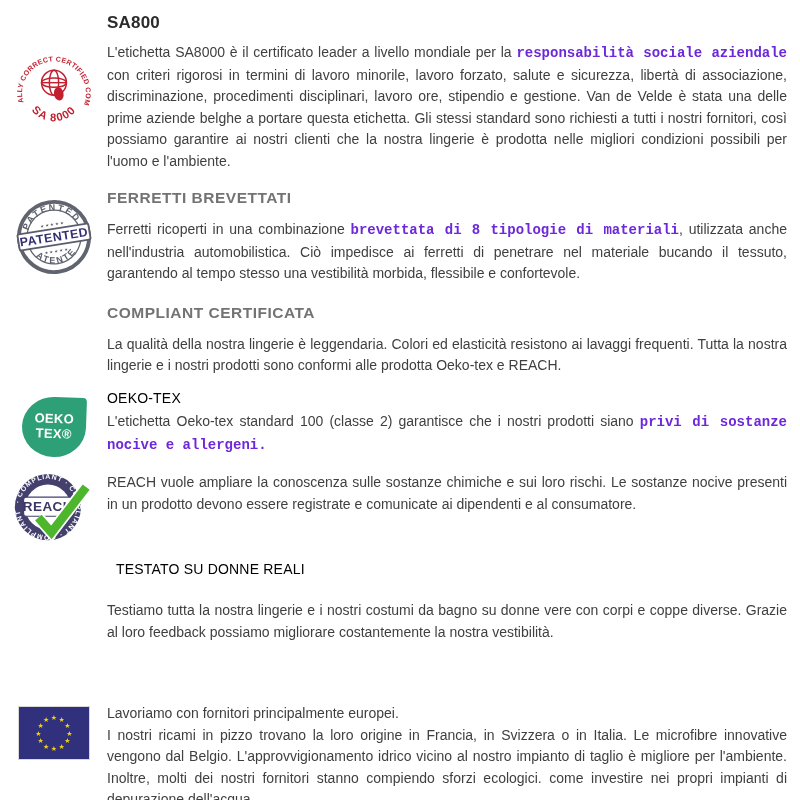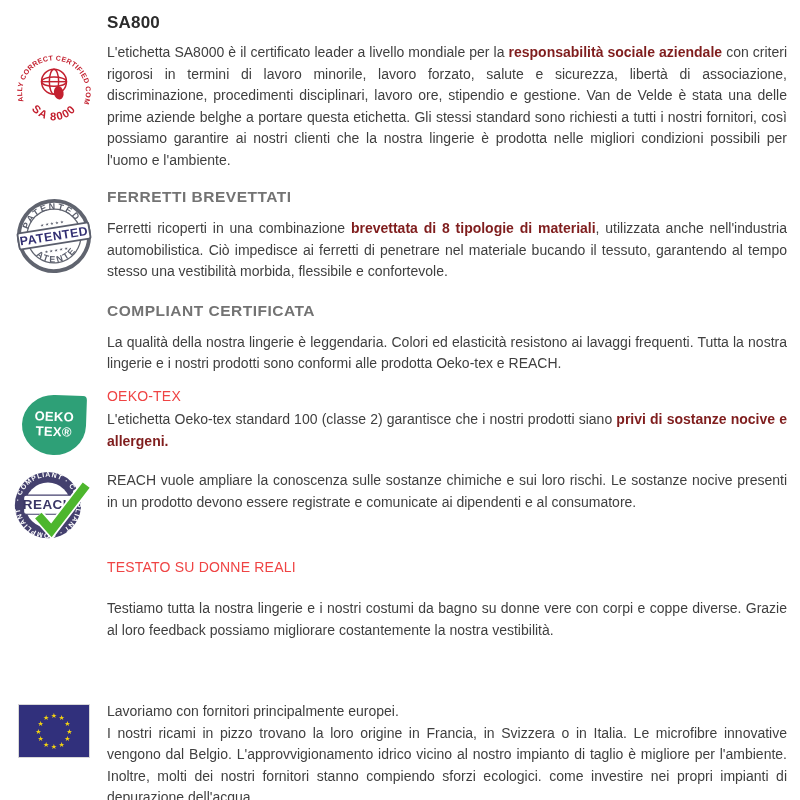--- a/index.html
+++ b/index.html
@@ -3,35 +3,35 @@
 <meta charset="utf-8">
 <style>
   html,body{margin:0;padding:0;background:#ffffff;}
   body{width:800px;height:800px;font-family:"Liberation Sans",sans-serif;color:#3f3f3f;}
   .page{position:relative;width:800px;height:800px;overflow:hidden;padding-top:13px;box-sizing:border-box;background:#fff;}
   .section{display:flex;align-items:stretch;}
   .icon-col{width:107px;flex:0 0 107px;display:flex;justify-content:center;}
   .text-col{flex:1;padding-right:13px;min-width:0;}
   p.body{font-size:14px;line-height:1.54;text-align:justify;margin:0;}
   .line{font-size:14px;line-height:1.54;margin:0;}
-  .b{font-weight:bold;color:#7f1d1d;}
+  .b{font-weight:bold;color:#6d28d9;font-family:Liberation Mono, monospace;}
   h1.h-main{font-size:17px;font-weight:600;color:#2b2b2b;margin:0 0 9px;letter-spacing:.2px;}
   h2.h-sec{font-size:15.5px;font-weight:600;color:#737373;margin:0 0 12px;letter-spacing:.5px;}
-  .sub-label{font-size:14px;color:#ef4444;margin:0 0 5px;letter-spacing:.2px;}
+  .sub-label{font-size:14px;color:#000000;margin:0 0 5px;letter-spacing:.2px;}
   
   .s-sa8000{margin-top:0;}
   .s-sa8000 .icon-col{align-items:center;}
   .s-ferretti{margin-top:17px;}
   .s-ferretti .icon-col{align-items:center;}
   .s-lingerie{margin-top:19px;}
   .s-oeko{margin-top:13px;}
   .s-oeko .icon-col{align-items:flex-start;padding-top:7px;}
   .s-reach{margin-top:15px;}
   .s-reach .icon-col{align-items:flex-start;margin-top:-4px;}
-  .s-testato{margin-top:13px;}
+  .s-testato{margin-top:13px;gap:9px;}
   .s-testiamo{margin-top:23px;justify-content:space-between;}
   .s-europa{margin-top:60px;}
   .s-europa .icon-col{align-items:flex-start;padding-top:3px;}
   
   .oeko-leaf{width:64px;height:60px;background:#2ea077;border-radius:50% 4px 50% 50%;
     display:flex;flex-direction:column;align-items:center;justify-content:center;
     color:#fff;font-weight:700;font-size:13px;line-height:1.12;letter-spacing:.3px;transform:rotate(2deg);}
   svg{display:block;}
 </style>
 </head>

